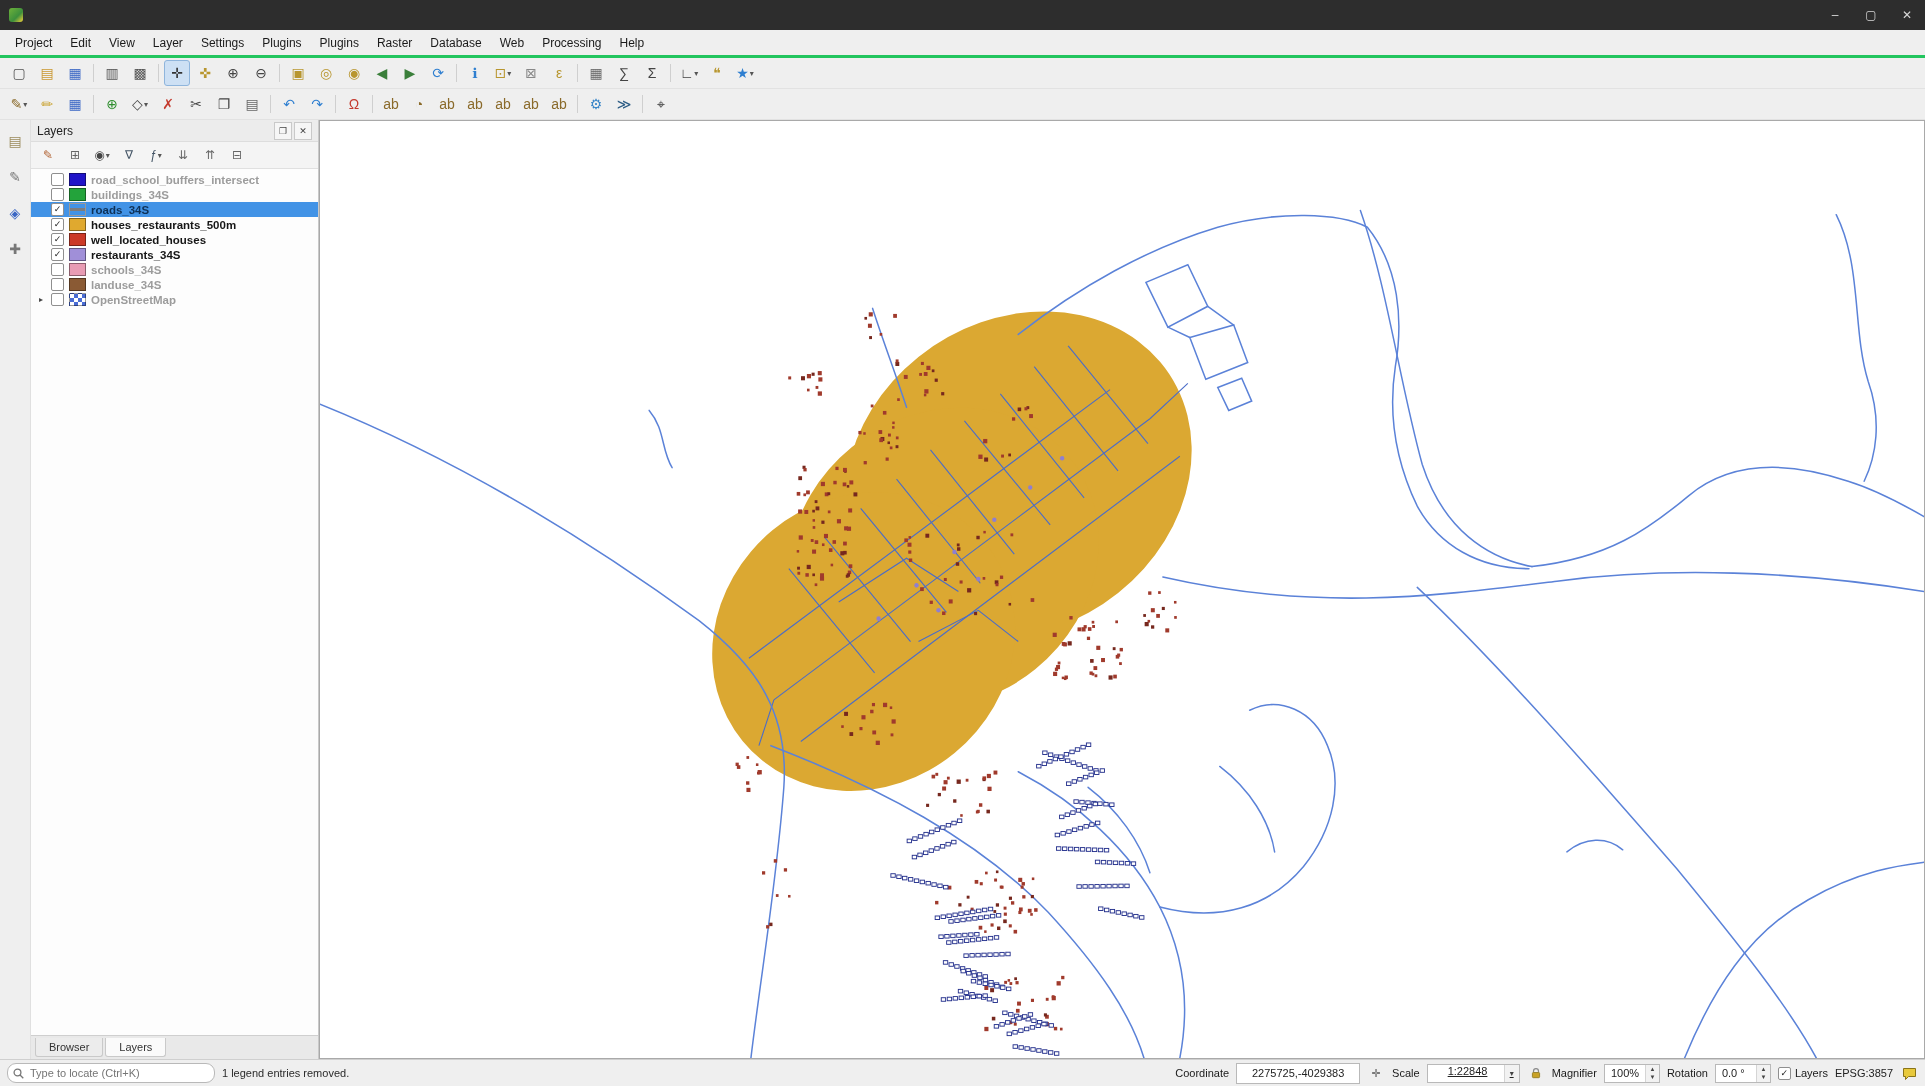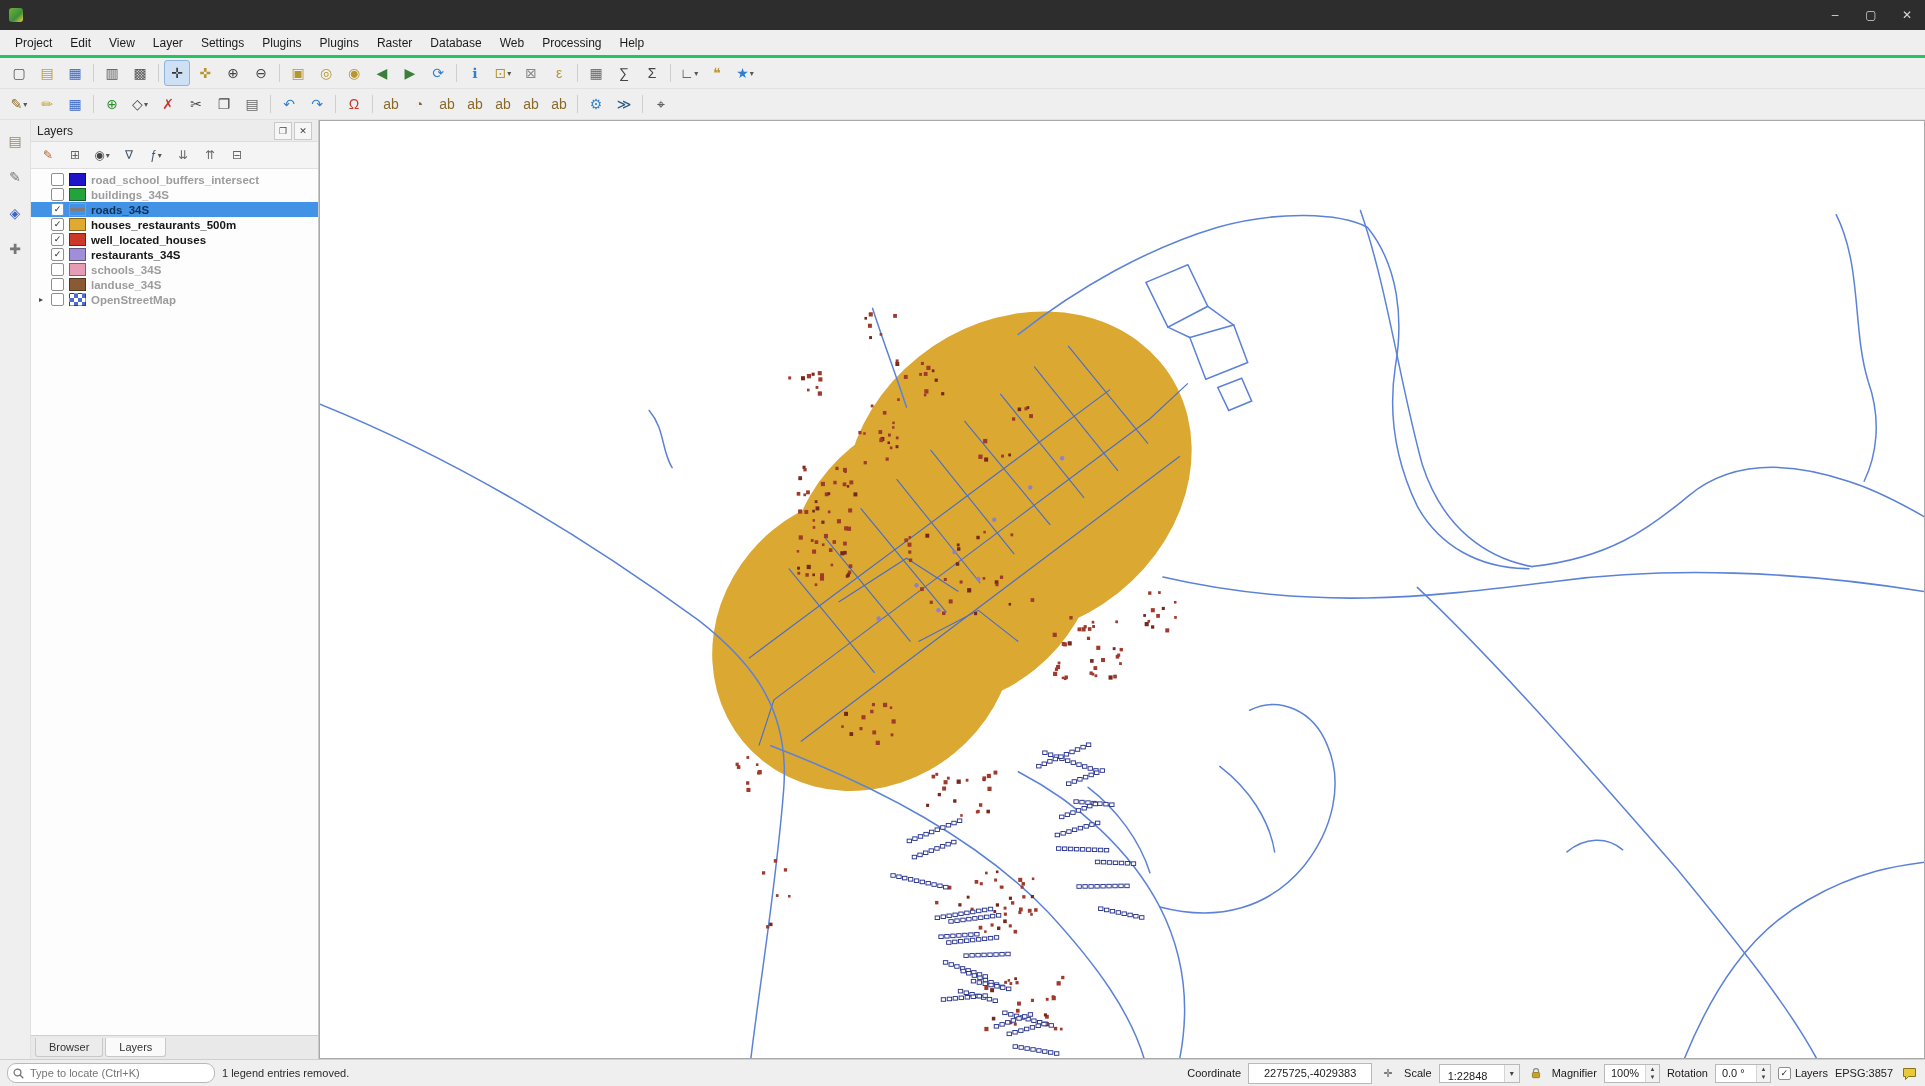--- a/index.html
+++ b/index.html
@@ -60,21 +60,21 @@
 
   
   .statusbar{height:26px;flex:none;display:flex;align-items:center;gap:7px;padding:0 7px;background:#efefef;border-top:1px solid #cfcfcf;font-size:11px;}
   .locate{display:flex;align-items:center;gap:4px;background:#fff;border:1px solid #b9b9b9;border-radius:9px;height:18px;padding:0 5px;width:196px;flex:none;}
   .locate input{border:none;outline:none;flex:1;font-size:11px;color:#333;font-family:inherit;background:transparent;min-width:0;}
   .sb-msg{color:#2a2a2a;}
   .sb-spacer{flex:1;}
   .sb-label{color:#1a1a1a;flex:none;}
   .sb-input{background:#fff;border:1px solid #b9b9b9;height:17px;font-size:11px;text-align:center;color:#222;font-family:inherit;flex:none;}
   .coord{width:118px;}
-  .combo{display:flex;align-items:flex-end;background:#fff;border:1px solid #b9b9b9;height:17px;padding-left:8px;flex:none;}
+  .combo{display:flex;align-items:flex-start;background:#fff;border:1px solid #b9b9b9;height:17px;padding-left:20px;flex:none;text-decoration:underline;}
   .combo .val{min-width:56px;}
   .combo-arrow{width:14px;height:100%;display:flex;align-items:center;justify-content:center;font-size:8px;color:#444;border-left:1px solid #d5d5d5;background:#f2f2f2;}
   .spin{display:flex;align-items:center;background:#fff;border:1px solid #b9b9b9;height:17px;padding-left:6px;flex:none;}
   .spin .val{min-width:34px;}
   .spin-arrows{display:flex;flex-direction:column;width:13px;border-left:1px solid #d5d5d5;background:#f2f2f2;height:100%;}
   .spin-arrows span{flex:1;font-size:6px;line-height:8px;text-align:center;color:#444;}
   .sb-icon{width:18px;height:18px;display:flex;align-items:center;justify-content:center;flex:none;}
   .epsg{color:#222;}
   .sb-cb{margin-right:-3px;}
 </style>

